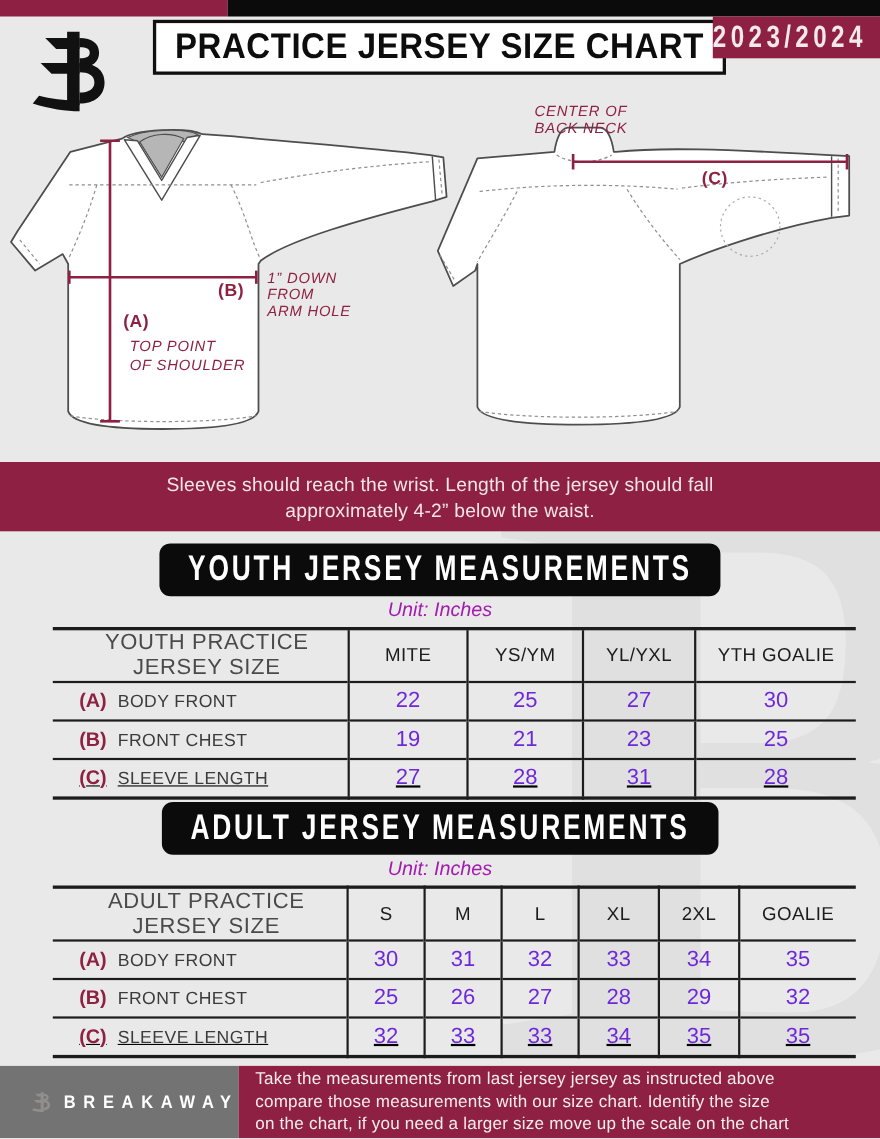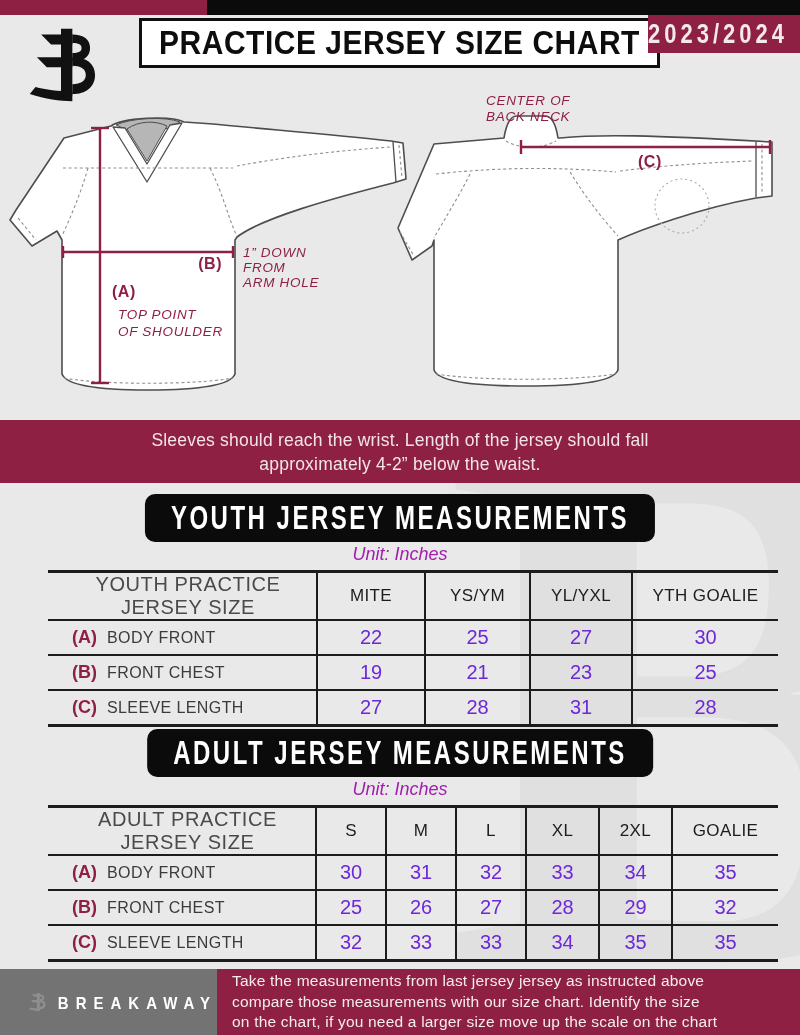--- a/index.html
+++ b/index.html
@@ -49,21 +49,21 @@
   .unit{left:0;width:800px;text-align:center;font-size:18px;font-style:italic;color:#a21caf;}
   .unit-youth{top:544px;}
   .unit-adult{top:779px;}
 
   
   .size-table{position:absolute;left:48px;width:730px;border-collapse:collapse;table-layout:fixed;z-index:1;}
   .t-youth{top:570px;}
   .t-adult{top:805px;}
   .size-table thead tr{height:37px;border-top:3px solid #1c1c1c;border-bottom:2px solid #1c1c1c;}
   .size-table tbody tr{height:35px;border-bottom:2px solid #1c1c1c;margin-top:28px;}
-  .size-table tbody tr:last-child{border-bottom:3px solid #1c1c1c;}
+  .size-table tbody tr:last-child{border-bottom:3px solid #1c1c1c;text-decoration:underline;}
   .size-table th,.size-table td{padding:0;}
   .size-table th.lbl{text-align:center;padding-left:12px;font-weight:normal;font-size:20px;color:#4a4a4a;letter-spacing:.6px;}
   .size-table th.size{text-align:center;font-size:17px;font-weight:normal;color:#1c1c1c;letter-spacing:.4px;
                       border-left:2px solid #1c1c1c;}
   .size-table td.rowlbl{text-align:left;padding-left:24px;}
   .size-table td.rowlbl .key{color:#8E2143;font-weight:bold;font-size:18px;margin-right:10px;}
   .size-table td.rowlbl .nm{color:#3b3b3b;font-size:16px;letter-spacing:.4px;}
   .size-table td.val{text-align:center;font-size:20px;color:#6d28d9;border-left:2px solid #1c1c1c;}
 
   

